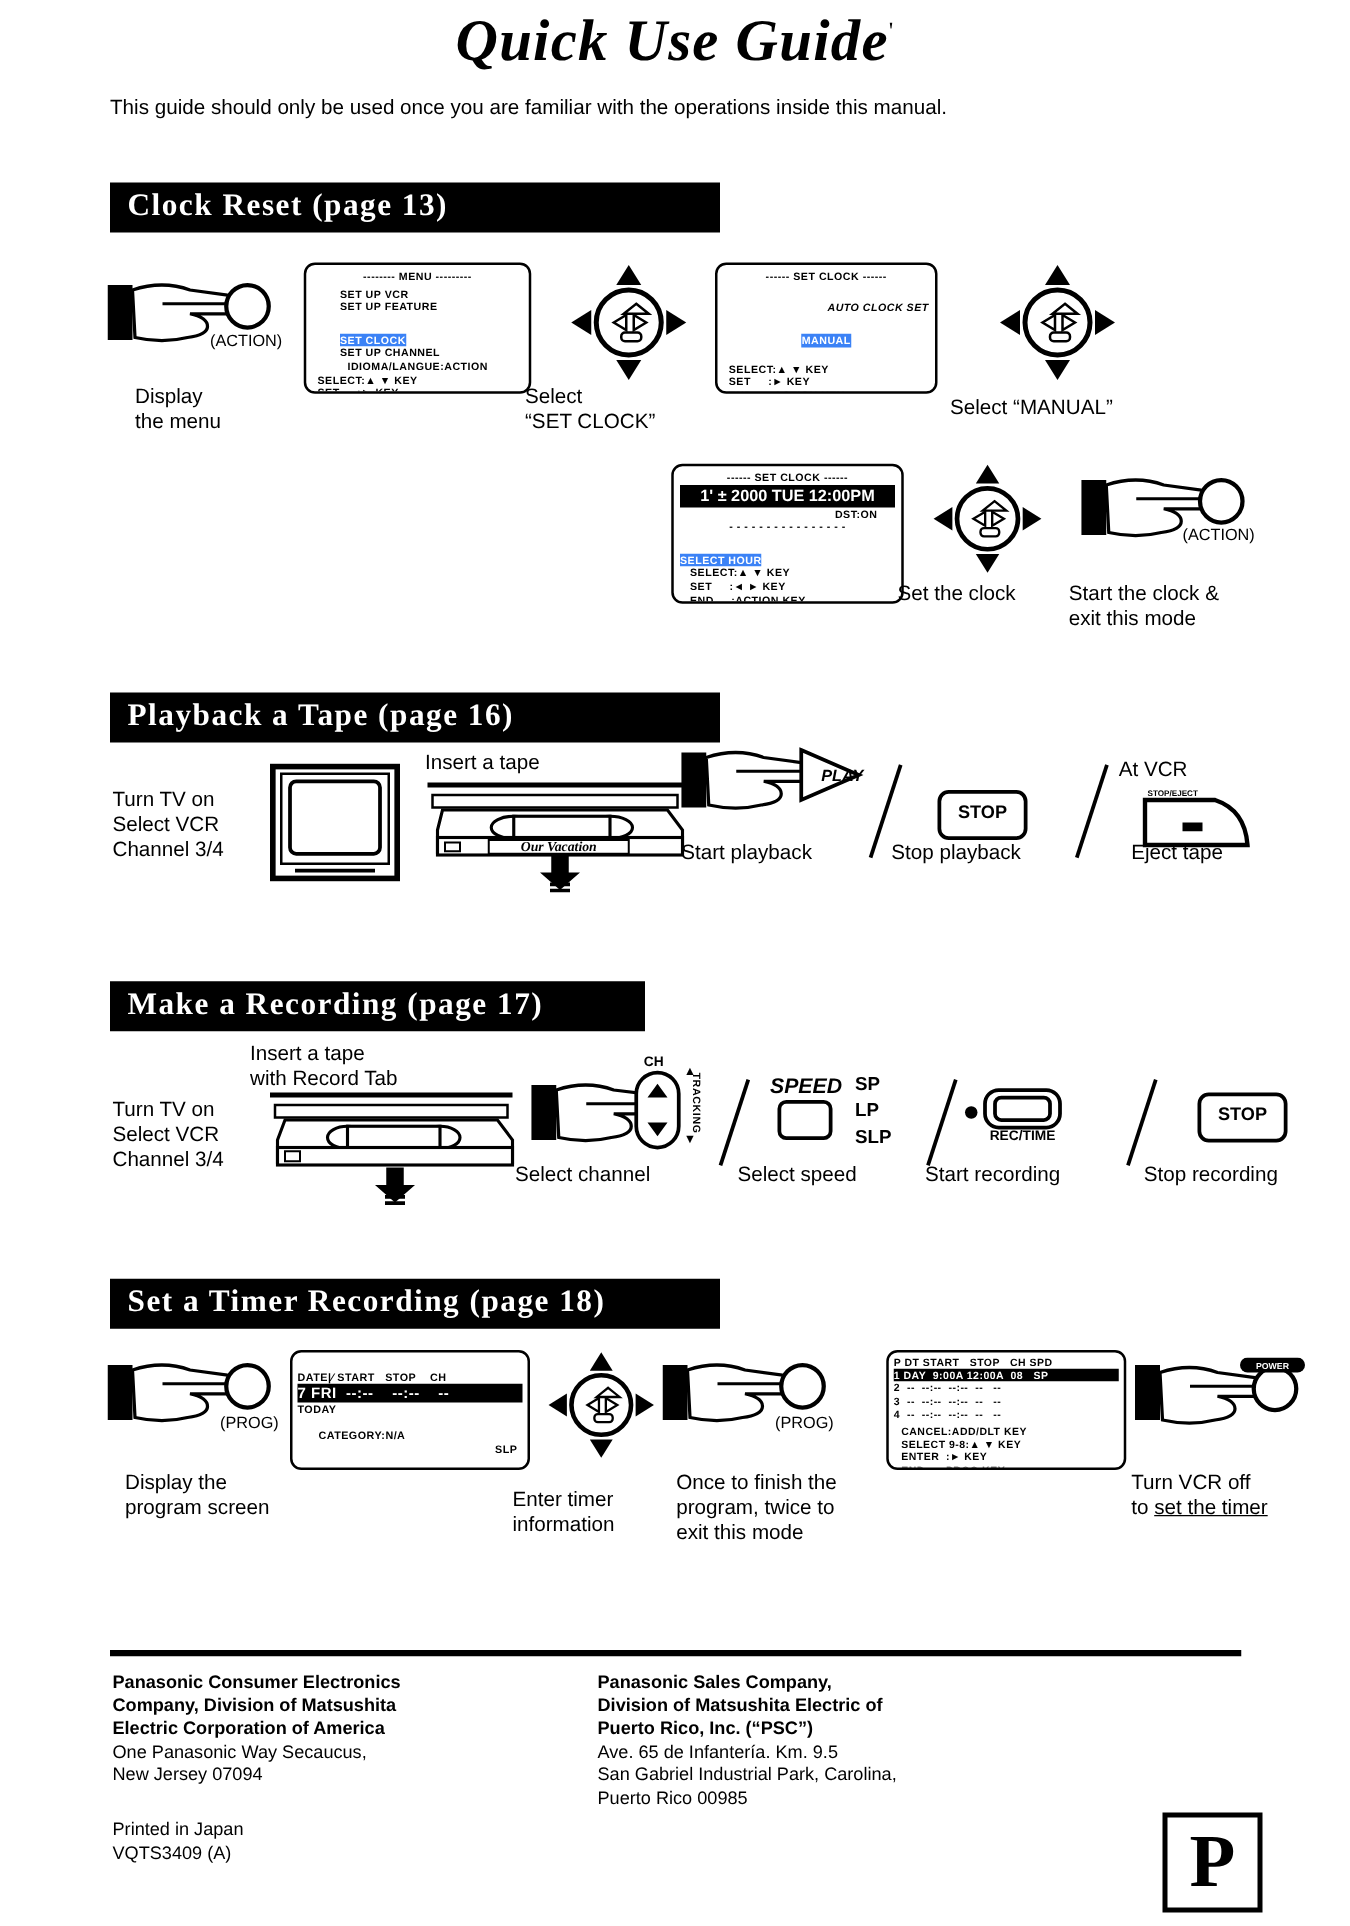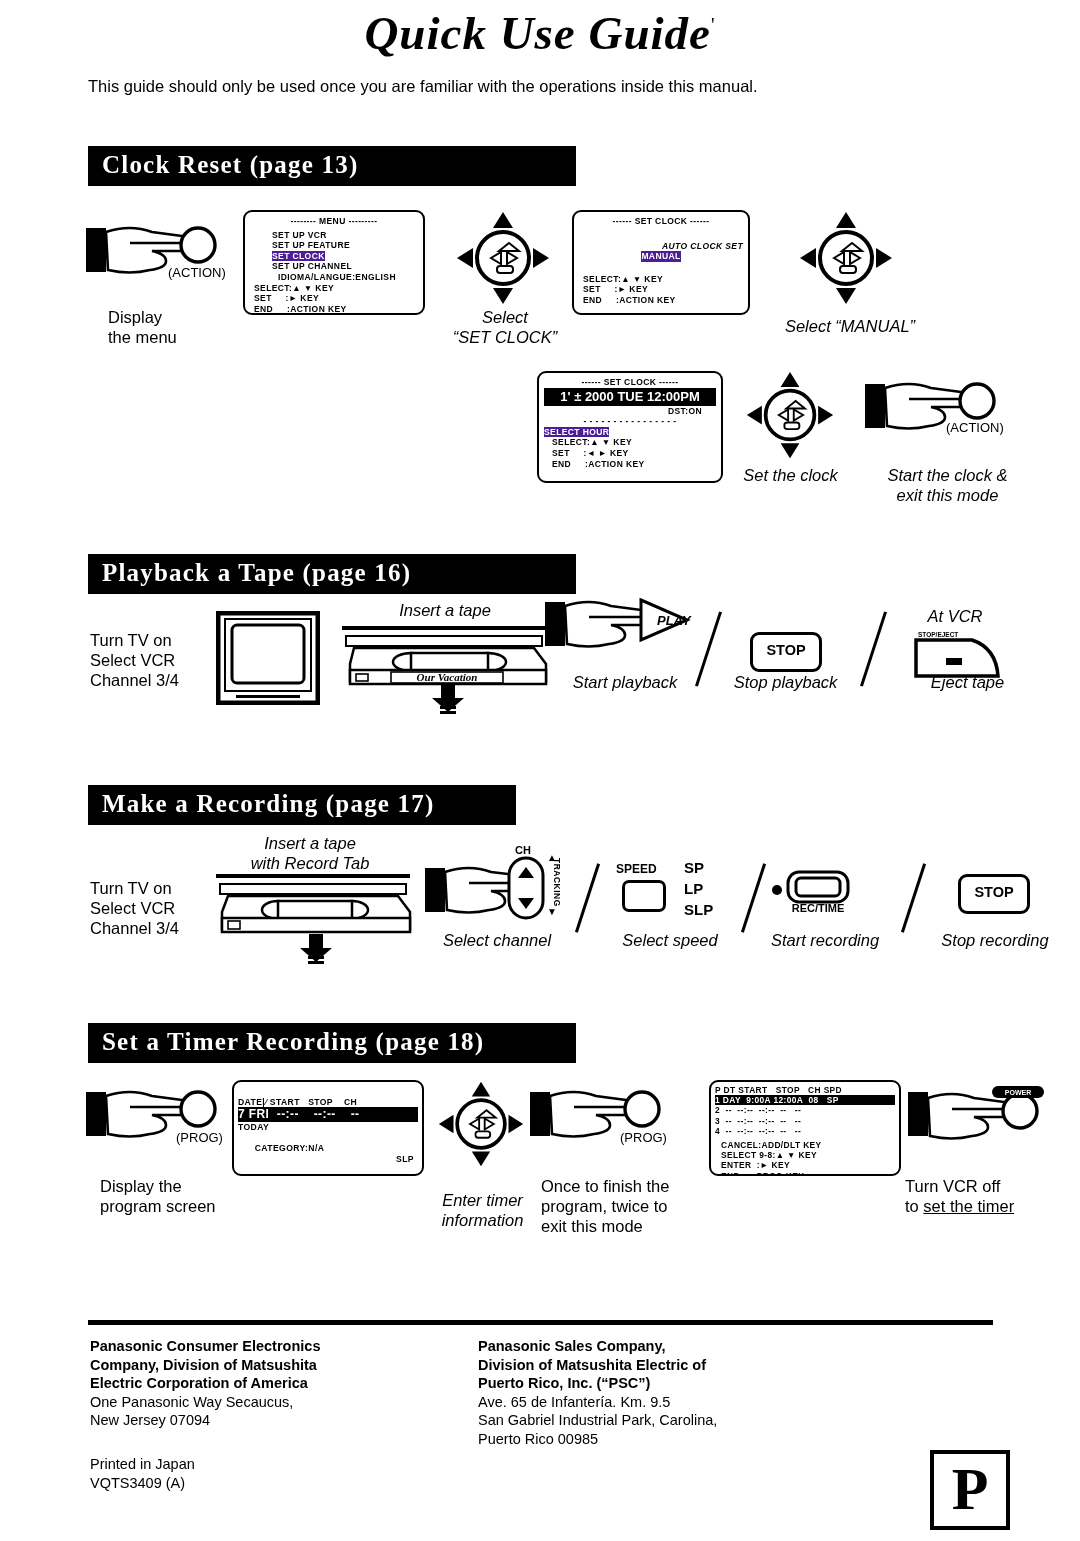--- a/index.html
+++ b/index.html
@@ -17,29 +17,29 @@
   .intro{position:absolute;left:88px;top:75px;width:880px;
          font-size:16.5px;line-height:22px;font-weight:500;}
 
   
   .banner{position:absolute;background:#000;color:#fff;
           font-family:"Liberation Serif",serif;font-weight:bold;
           font-size:25px;letter-spacing:1.2px;padding:5px 14px 7px 14px;}
 
   
   .cap{position:absolute;font-size:16.5px;line-height:20px;font-weight:500;}
-  .cap.c{text-align:center;font-style:italic;}
+  .cap.c{}
 
   
   .osd{position:absolute;background:#fff;border:2.5px solid #000;
        border-radius:9px;box-sizing:border-box;
        font-family:"Liberation Sans",sans-serif;font-weight:bold;
        overflow:hidden;}
   .osd .ln{white-space:pre;letter-spacing:.4px;}
-  .hl{background:#4c1d95;color:#fff;display:inline-block;}
+  .hl{background:#3b82f6;color:#fff;display:inline-block;margin-top:16px;}
   .hlbar{background:#000;color:#fff;display:block;}
 
   
   .hand{position:absolute;}
   .arrowpad{position:absolute;}
   .slash{position:absolute;width:3px;background:#000;
          transform:rotate(18deg);transform-origin:50% 50%;}
 
   
   .rule{position:absolute;background:#000;}
@@ -79,21 +79,21 @@
     <div>the menu</div>
   </div>
 
   <div class="osd" style="left:243px;top:210px;width:182px;height:105px;padding:4px 5px;font-size:8.5px;line-height:10.6px;">
     <div class="ln" style="text-align:center;">-------- MENU ---------</div>
     <div style="height:3px"></div>
     <div class="ln" style="padding-left:22px;">SET UP VCR</div>
     <div class="ln" style="padding-left:22px;">SET UP FEATURE</div>
     <div class="ln" style="padding-left:22px;"><span class="hl">SET CLOCK</span></div>
     <div class="ln" style="padding-left:22px;">SET UP CHANNEL</div>
-    <div class="ln" style="padding-left:28px;">IDIOMA/LANGUE:ENGLISH</div>
+    <div class="ln" style="padding-left:28px;">IDIOMA/LANGUE:ACTION</div>
     <div class="ln" style="padding-left:4px;">SELECT:▲ ▼ KEY</div>
     <div class="ln" style="padding-left:4px;">SET     :► KEY</div>
     <div class="ln" style="padding-left:4px;">END     :ACTION KEY</div>
   </div>
 
   <div class="arrowpad" style="left:455px;top:210px;width:96px;height:96px;">
     <svg width="96" height="96" viewBox="0 0 96 96">
       <polygon points="48,2 58,18 38,18" fill="#000"></polygon>
       <polygon points="48,94 58,78 38,78" fill="#000"></polygon>
       <polygon points="2,48 18,38 18,58" fill="#000"></polygon>
@@ -290,21 +290,21 @@
   <div style="position:absolute;left:548px;top:858px;width:14px;height:62px;
               font-size:8.5px;font-weight:bold;writing-mode:vertical-rl;letter-spacing:.5px;">
     <span>TRACKING</span>
   </div>
   <div style="position:absolute;left:547px;top:852px;font-size:10px;">▲</div>
   <div style="position:absolute;left:547px;top:906px;font-size:10px;">▼</div>
 
   <div class="cap c" style="left:412px;top:930px;width:170px;">Select channel</div>
   <div class="slash" style="left:586px;top:862px;height:72px;"></div>
 
-  <div class="cap" style="left:616px;top:859px;font-size:12px;font-weight:bold;">SPEED</div>
+  <div class="cap" style="left:616px;top:859px;font-size:17px;font-weight:bold;font-style:italic;">SPEED</div>
   <div style="position:absolute;left:622px;top:880px;width:38px;height:26px;border:3px solid #000;border-radius:7px;"></div>
   <div style="position:absolute;left:684px;top:857px;font-size:15px;font-weight:bold;line-height:21px;">
     <div>SP</div>
     <div>LP</div>
     <div>SLP</div>
   </div>
   <div class="cap c" style="left:590px;top:930px;width:160px;">Select speed</div>
   <div class="slash" style="left:752px;top:862px;height:72px;"></div>
 
   <div style="position:absolute;left:770px;top:866px;width:86px;height:48px;">

